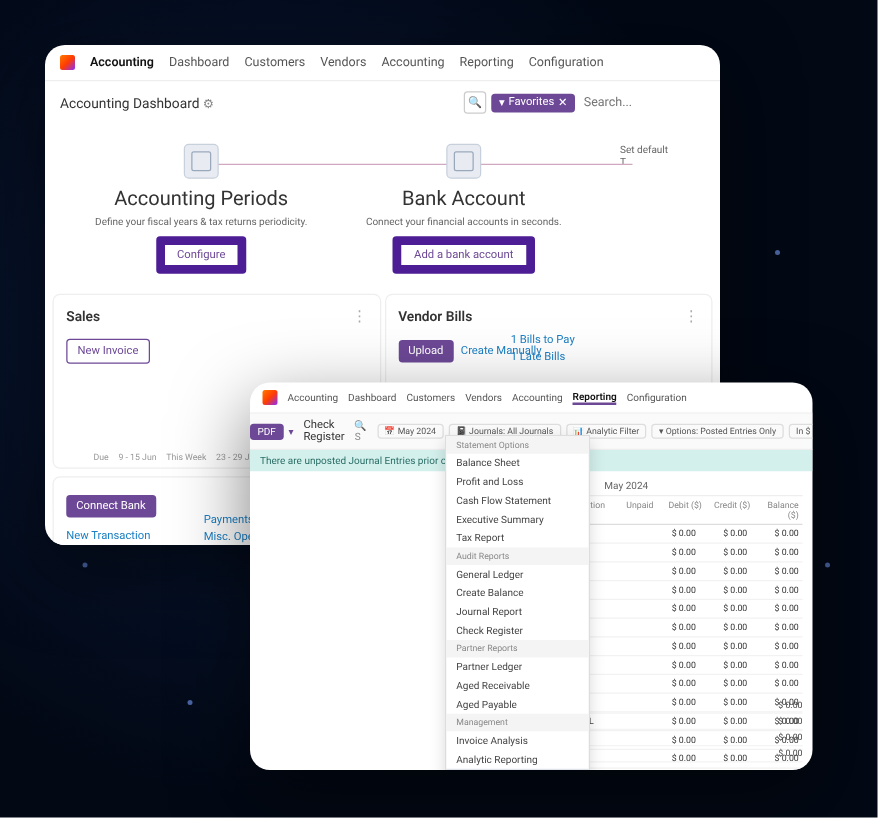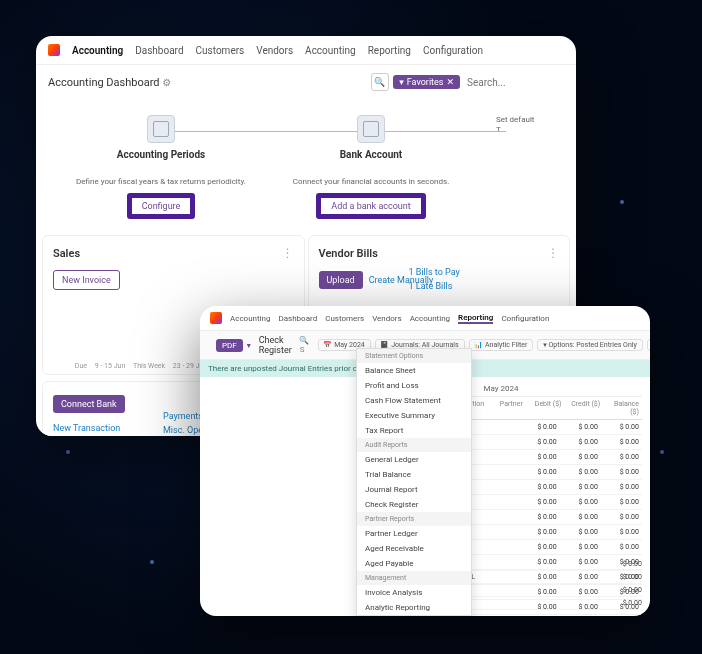--- a/index.html
+++ b/index.html
@@ -15,41 +15,41 @@
 .gear{color:#888;font-size:10px}
 .searchwrap{display:flex;align-items:center;gap:4px}
 .sicon{width:18px;height:18px;border:1px solid #ccc;border-radius:3px;display:flex;align-items:center;justify-content:center;font-size:9px;color:#666}
 .filterpill{background:#6d4896;color:#fff;font-size:9px;padding:2px 6px;border-radius:3px;display:flex;align-items:center;gap:3px}
 .sinput{border:none;font-size:10px;width:100px;padding:3px}
 .cards{display:flex;gap:40px;padding:16px 40px;position:relative}
 .flowline{position:absolute;top:32px;left:130px;right:70px;height:1px;background:#d0a8c0}
 .card{flex:1;text-align:center;font-size:9px;color:#666}
 .cicon{width:28px;height:28px;margin:0 auto 6px;background:#e8ecf2;border:1px solid #c8d0dc;border-radius:4px;position:relative}
 .cicon:after{content:"";position:absolute;inset:5px;border:1.5px solid #9aa8bc;border-radius:2px}
-.ctitle{font-weight:700;color:#333;font-size:10px;margin-bottom:17px}
+.ctitle{font-weight:400;color:#333;font-size:16px;margin-bottom:5px}
 .cdesc{font-size:8px;line-height:1.3;margin-bottom:6px}
-.cbtn{display:inline-block;border:5px solid #4c1d95;color:#6d4896;padding:3px 10px;border-radius:3px;font-size:9px}
+.cbtn{display:inline-block;border:7px solid #4c1d95;color:#6d4896;padding:3px 10px;border-radius:3px;font-size:9px}
 .tiles{display:flex;gap:3px;padding:0 6px}
 .tile{flex:1;background:#fff;border:1px solid #eee;border-radius:6px;padding:10px;position:relative;min-height:140px}
 .thead{display:flex;justify-content:space-between;align-items:center;margin-bottom:8px}
 .ttitle{font-size:11px;font-weight:600;color:#333}
 .tmenu{color:#aaa;font-size:12px}
 .pbtn{background:#6d4896;color:#fff;font-size:9px;padding:4px 8px;border-radius:3px;display:inline-block;margin-bottom:6px}
 .sbtn{border:1px solid #6d4896;color:#6d4896;font-size:9px;padding:4px 8px;border-radius:3px;display:inline-block;margin-bottom:6px}
 .tlinks{position:absolute;left:110px;top:30px;font-size:9px;line-height:1.5}
 .lnk{color:#1a7fc4}
 .warn{color:#d08020}
 .tchart{position:absolute;bottom:18px;left:10px;right:10px;height:30px;display:flex;align-items:flex-end;justify-content:space-around}
 .bar{width:24px;background:#b8d4e8}
 .xaxis{position:absolute;bottom:4px;left:28px;right:10px;display:flex;justify-content:space-around;font-size:7px;color:#999}
 .row2{display:flex;gap:6px;padding:6px 6px 0}
 .lnk2{color:#1a7fc4;font-size:9px;display:block;margin-top:4px}
 
 .w2 .topnav{font-size:8px;gap:8px;padding:6px 10px}
-.toolbar{display:flex;align-items:center;gap:4px;padding:4px 16px;font-size:8px;background:#fafafa;border-bottom:1px solid #eee}
+.toolbar{display:flex;align-items:center;gap:4px;padding:4px 0;font-size:8px;background:#fafafa;border-bottom:1px solid #eee}
 .pdfbtn{background:#6d4896;color:#fff;padding:2px 6px;border-radius:3px;font-size:8px}
 .crlabel{font-size:9px;color:#333;margin-left:4px}
 .spacer{flex:1}
 .fchip{border:1px solid #ddd;padding:1px 5px;border-radius:3px;color:#555;font-size:7px;white-space:nowrap}
 .banner{background:#d4f0ec;color:#2a6e66;font-size:8px;padding:4px 8px}
 .reportmenu{position:absolute;left:156px;top:42px;width:116px;background:#fff;border:1px solid #ddd;box-shadow:0 4px 12px rgba(0,0,0,.15);font-size:8px;z-index:5}
 .rmhdr{background:#f4f4f4;padding:3px 8px;color:#888;font-size:7px}
 .rmitem{padding:3px 8px;color:#444;cursor:pointer}
 .rmitem.hl{background:#e0e4ea}
 .grid{font-size:7px;color:#555;padding:4px 8px 0 160px}
@@ -195,21 +195,21 @@
     <span class="fchip">▾ <span>Options: Posted Entries Only</span></span>
     <span class="fchip">In $</span>
   </div>
   <div class="banner">There are unposted Journal Entries prior or included in this period.</div>
 
   <div class="grid">
     <div class="monthhdr">May 2024</div>
     <div class="ghdr">
       <div>Date</div>
         <div>Communication</div>
-        <div>Partner</div>
+        <div>Unpaid</div>
         <div>Debit ($)</div>
         <div>Credit ($)</div>
         <div>Balance ($)</div>
     </div>
     <div id="grid-rows">
         <div class="grow">
           <div></div>
           <div></div>
           <div></div>
           <div class="amt">$ 0.00</div>
@@ -337,21 +337,21 @@
 
   <div class="reportmenu">
     <div class="rmhdr">Statement Options</div>
     <div class="rmitem">Balance Sheet</div>
     <div class="rmitem">Profit and Loss</div>
     <div class="rmitem">Cash Flow Statement</div>
     <div class="rmitem">Executive Summary</div>
     <div class="rmitem">Tax Report</div>
     <div class="rmhdr">Audit Reports</div>
     <div class="rmitem">General Ledger</div>
-    <div class="rmitem">Trial Balance</div>
+    <div class="rmitem">Create Balance</div>
     <div class="rmitem">Journal Report</div>
     <div class="rmitem">Check Register</div>
     <div class="rmhdr">Partner Reports</div>
     <div class="rmitem">Partner Ledger</div>
     <div class="rmitem">Aged Receivable</div>
     <div class="rmitem">Aged Payable</div>
     <div class="rmhdr">Management</div>
     <div class="rmitem">Invoice Analysis</div>
     <div class="rmitem">Analytic Reporting</div>
     <div class="rmitem hl">Deferred Expense</div>

